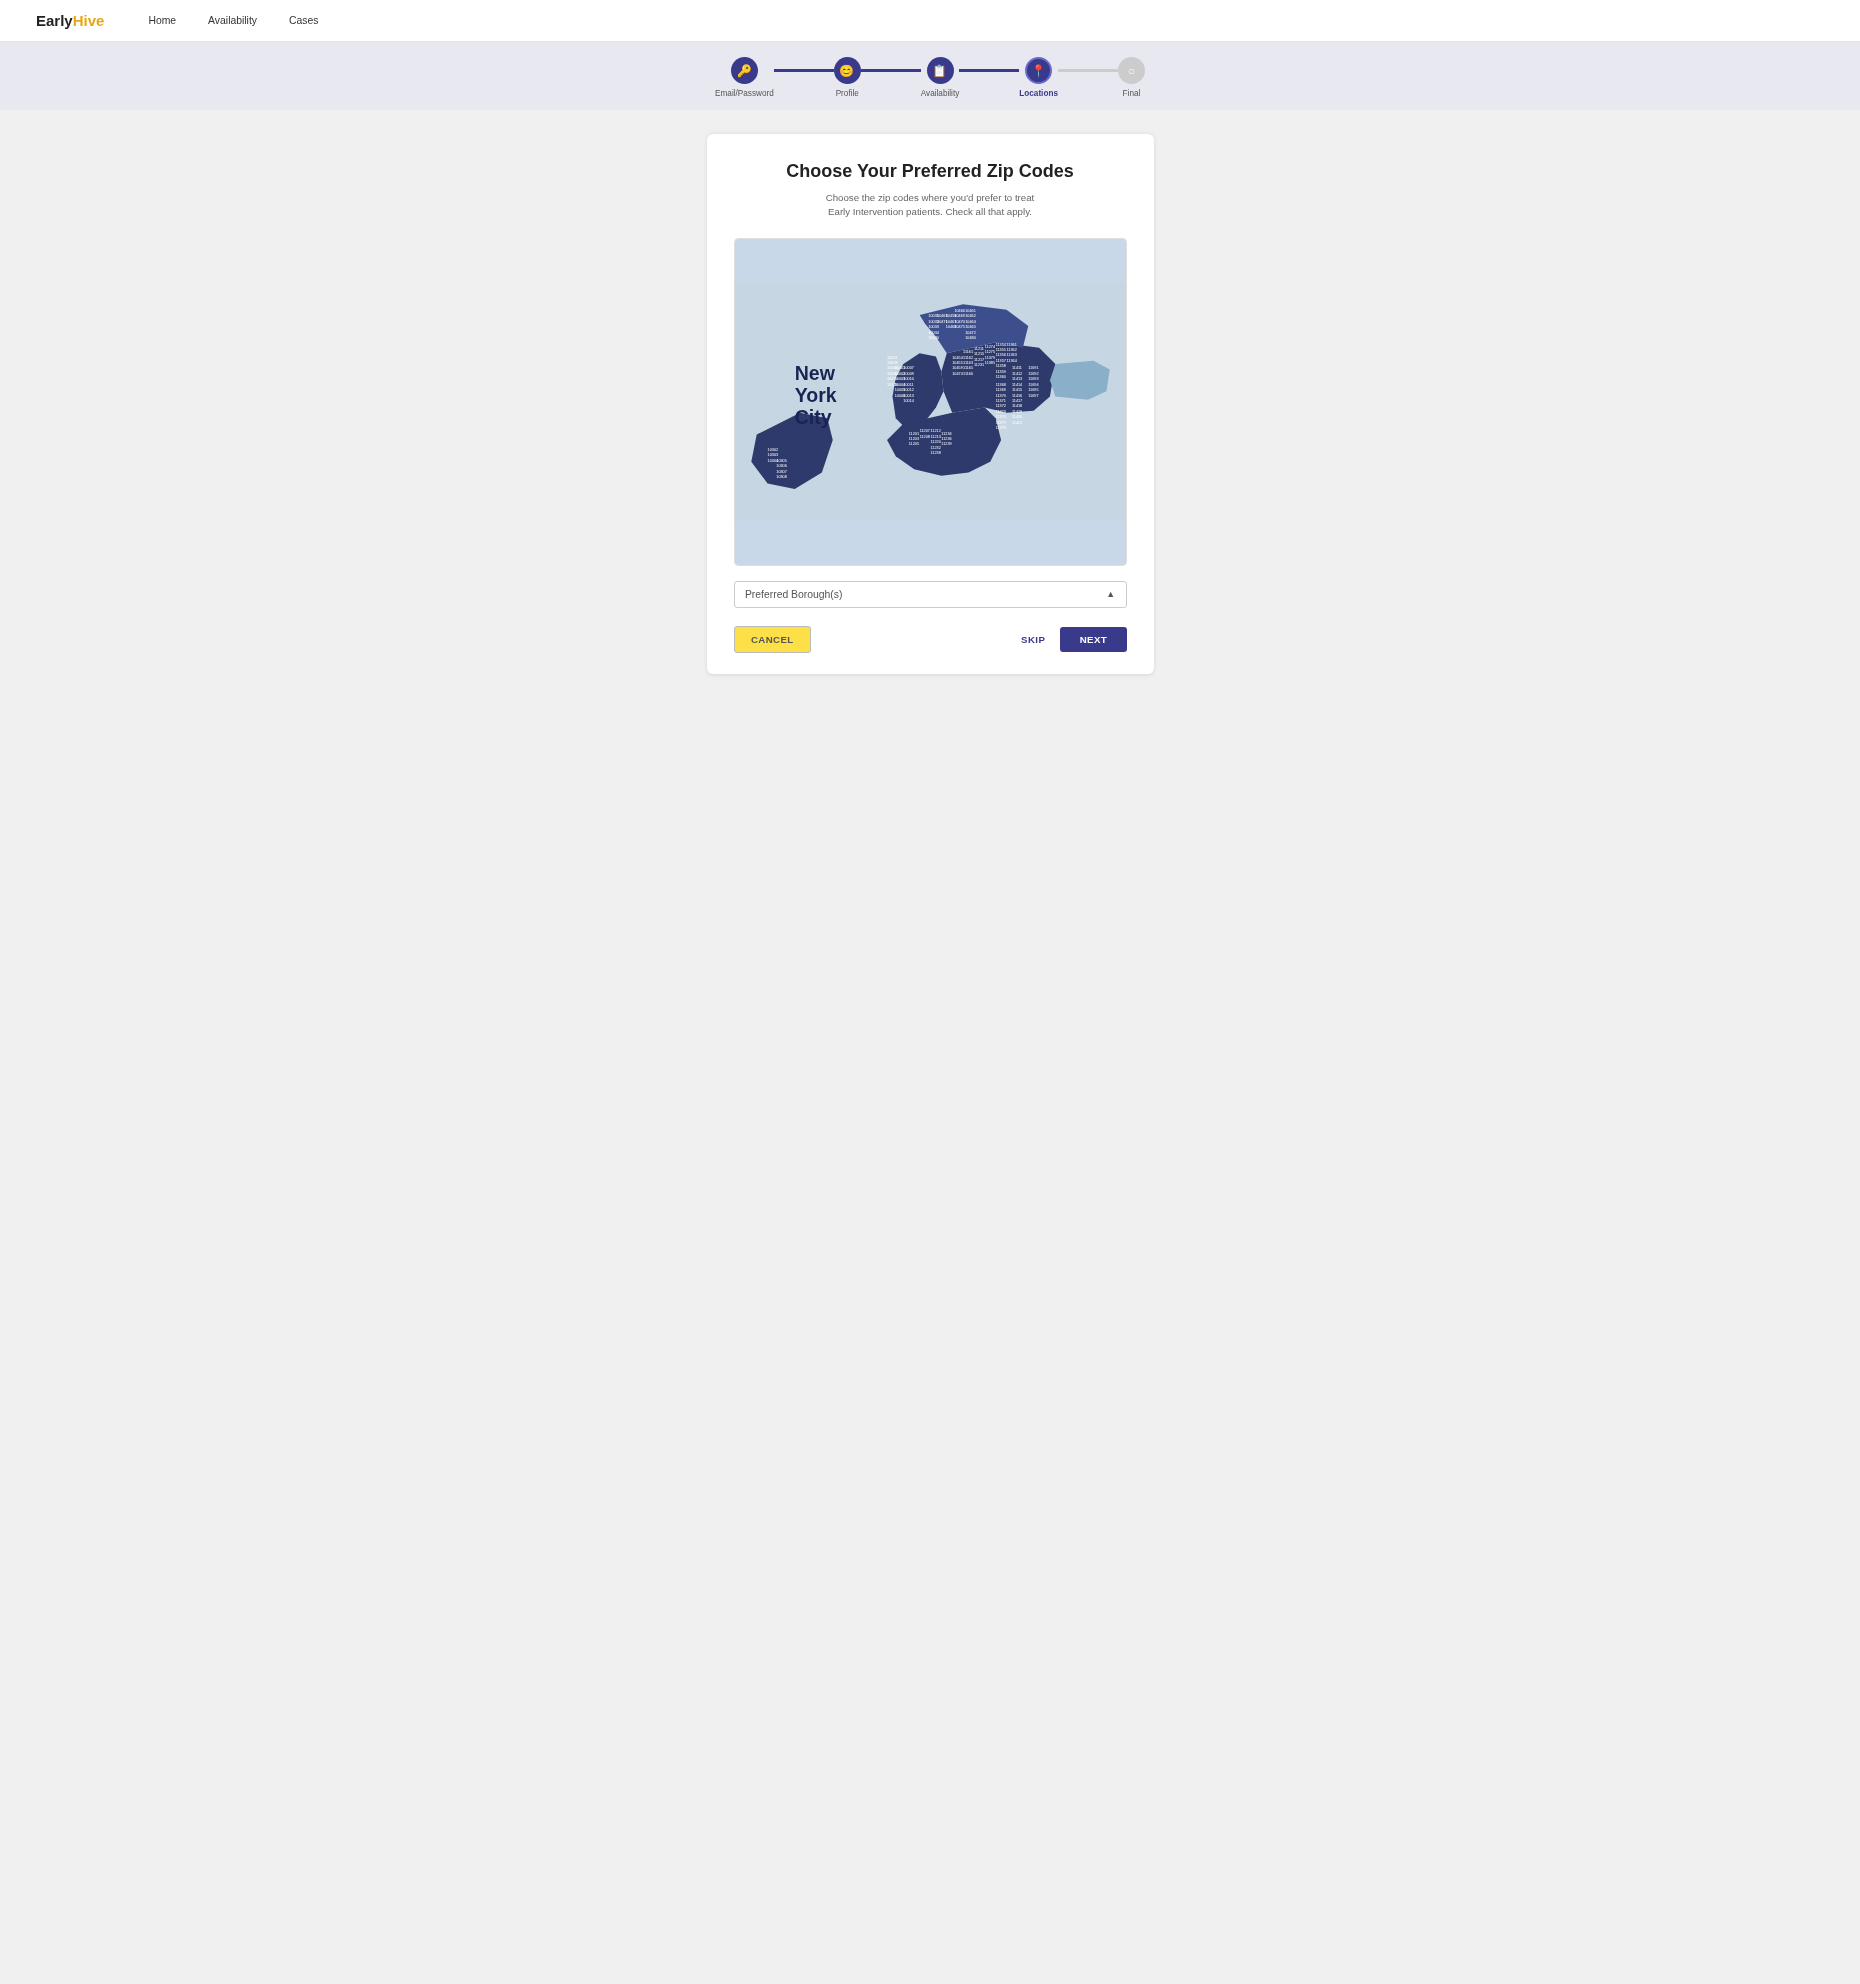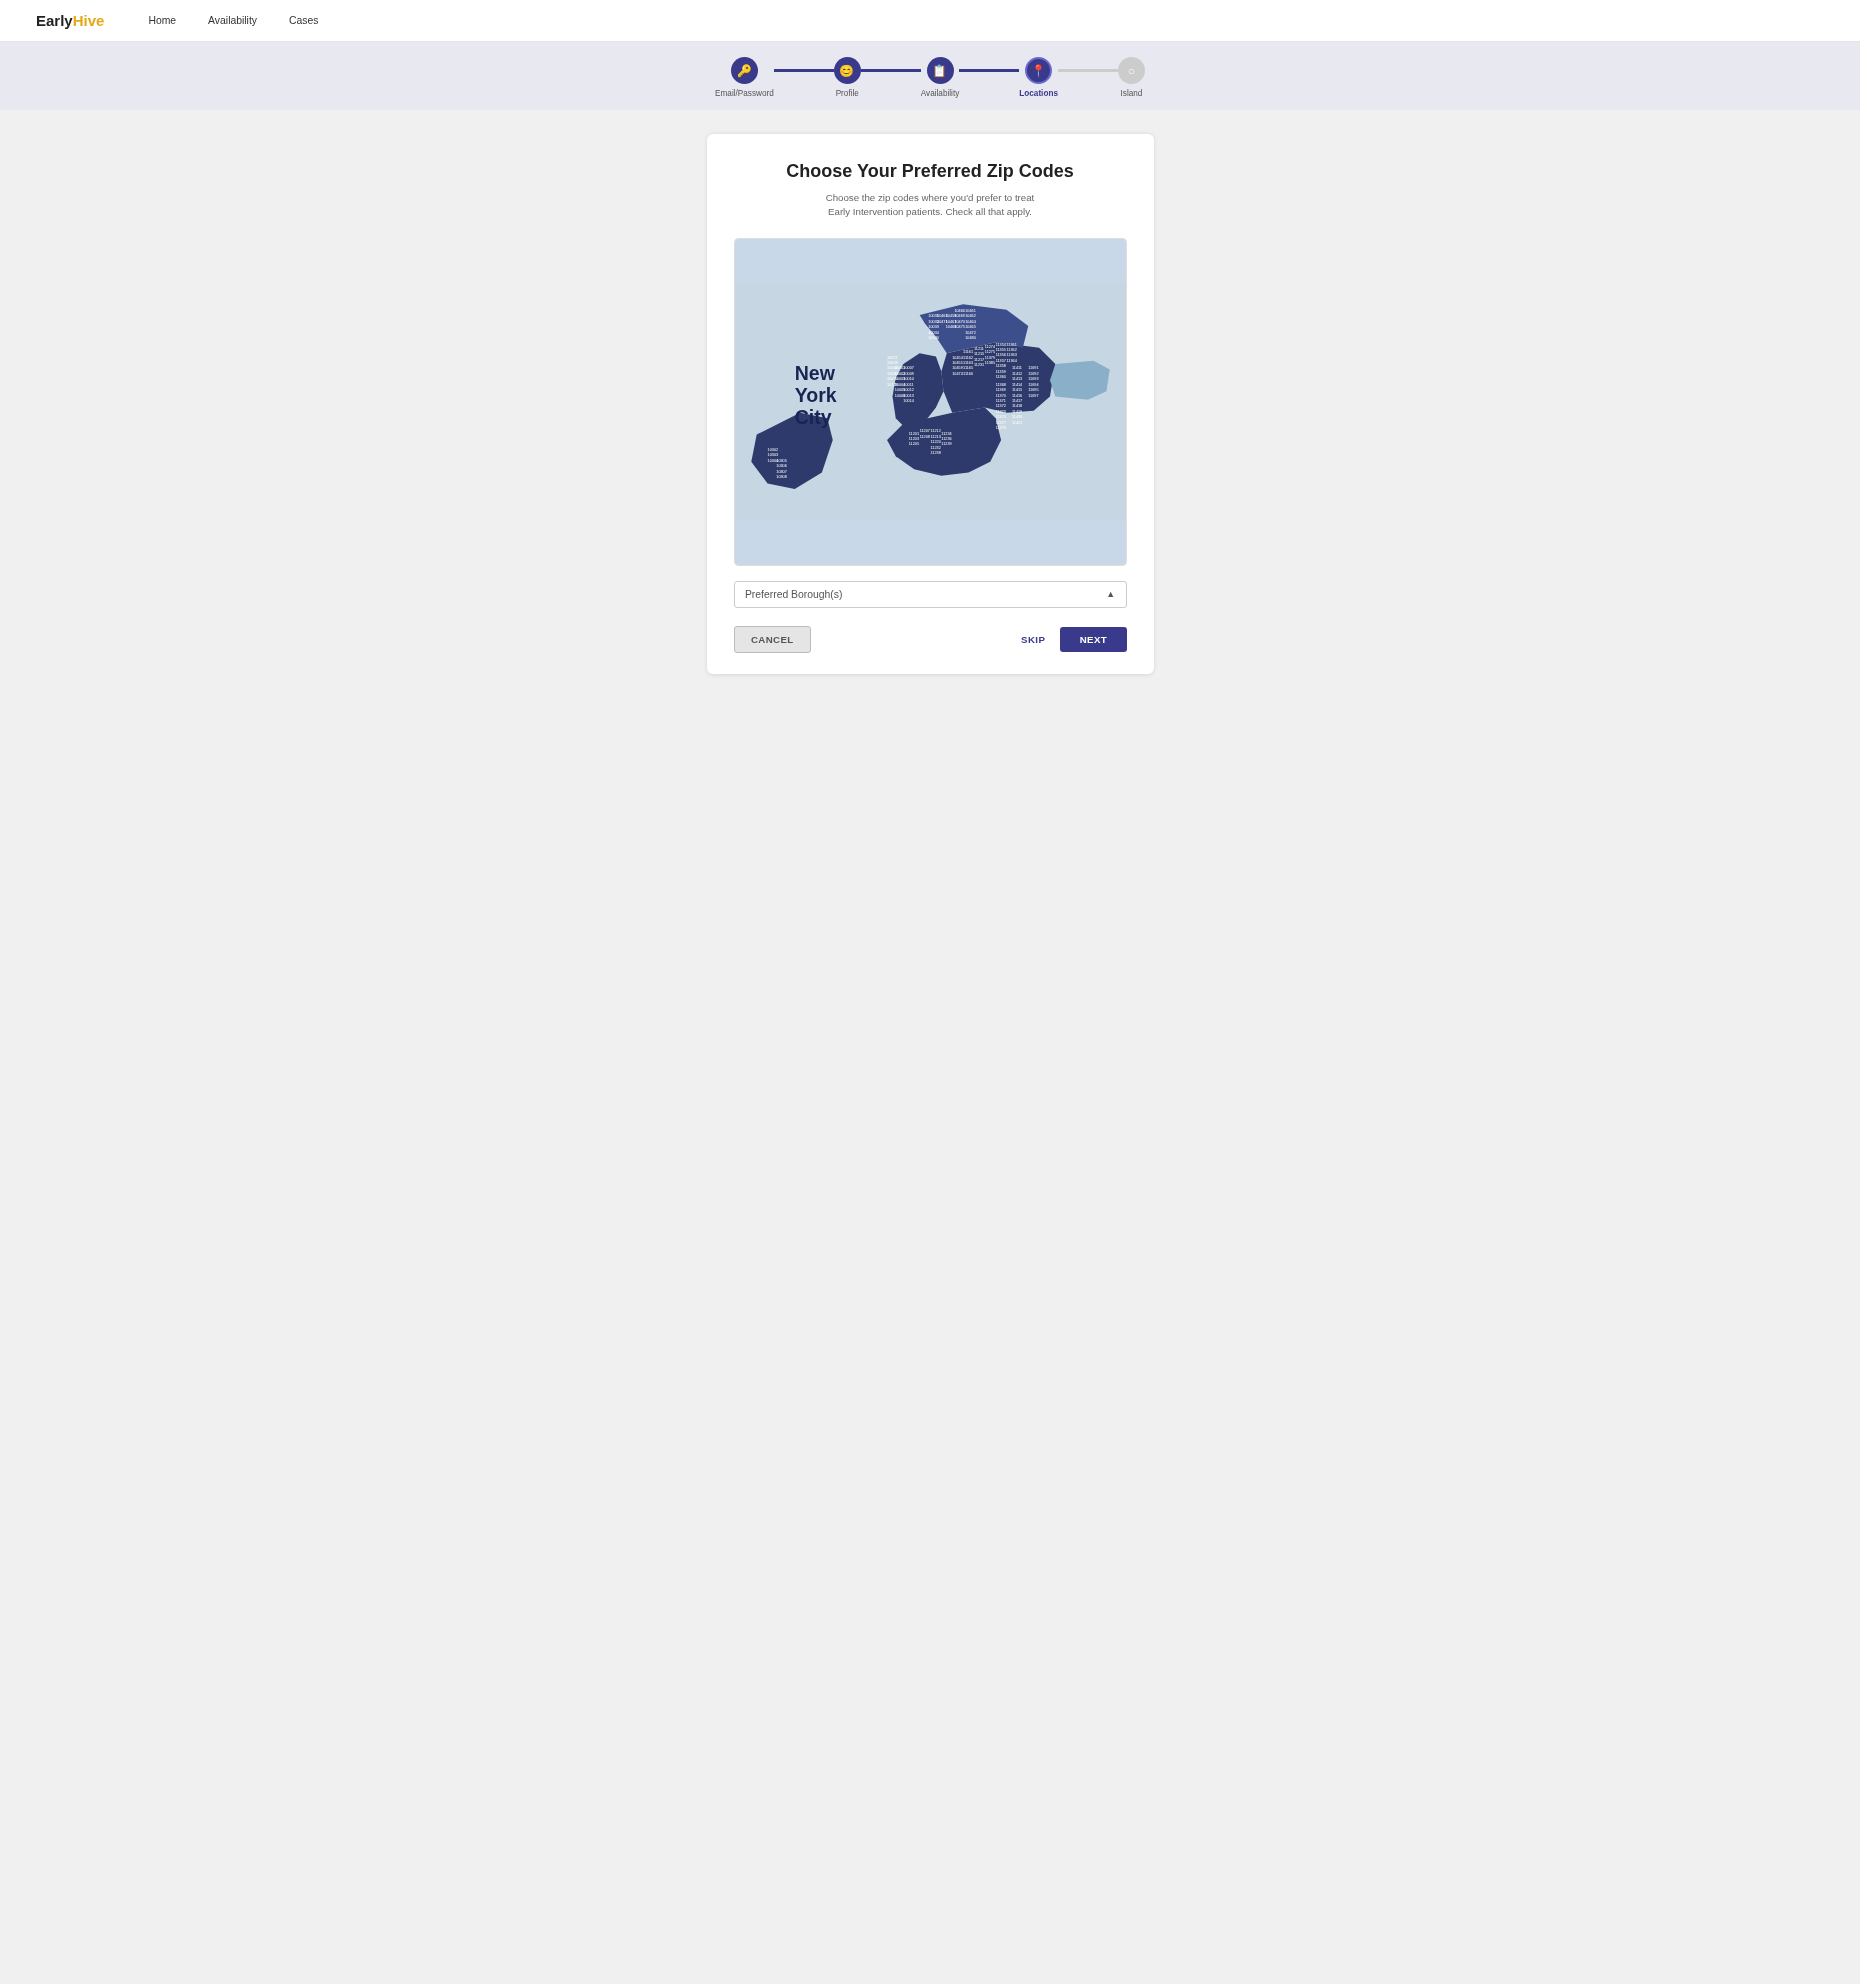--- a/index.html
+++ b/index.html
@@ -154,21 +154,21 @@
 
     
     .action-row {
       display: flex;
       align-items: center;
       justify-content: space-between;
       margin-top: 18px;
     }
     .btn-cancel {
       border: 0.7px solid #bbb;
-      background: #e5e5e5;
+      background: #fde047;
       color: #555;
       padding: 6.7px 16.4px;
       border-radius: 3px;
       font-size: 9.7px;
       font-weight: 600;
       cursor: pointer;
       letter-spacing: 0.4px;
     }
     .btn-skip {
       background: none;
@@ -241,21 +241,21 @@
     <div class="step-line"></div>
 
     <div class="step">
       <div class="step-circle active">📍</div>
       <div class="step-label active-label">Locations</div>
     </div>
     <div class="step-line inactive"></div>
 
     <div class="step">
       <div class="step-circle inactive">○</div>
-      <div class="step-label">Island</div>
+      <div class="step-label">Final</div>
     </div>
   </div>
 </div>
 
 <div class="main-content">
   <div class="card">
     <div class="card-title">Choose Your Preferred Zip Codes</div>
     <div class="card-subtitle">
       <span>Choose the zip codes where you'd prefer to treat</span><br>
       <span>Early Intervention patients. Check all that apply.</span>

